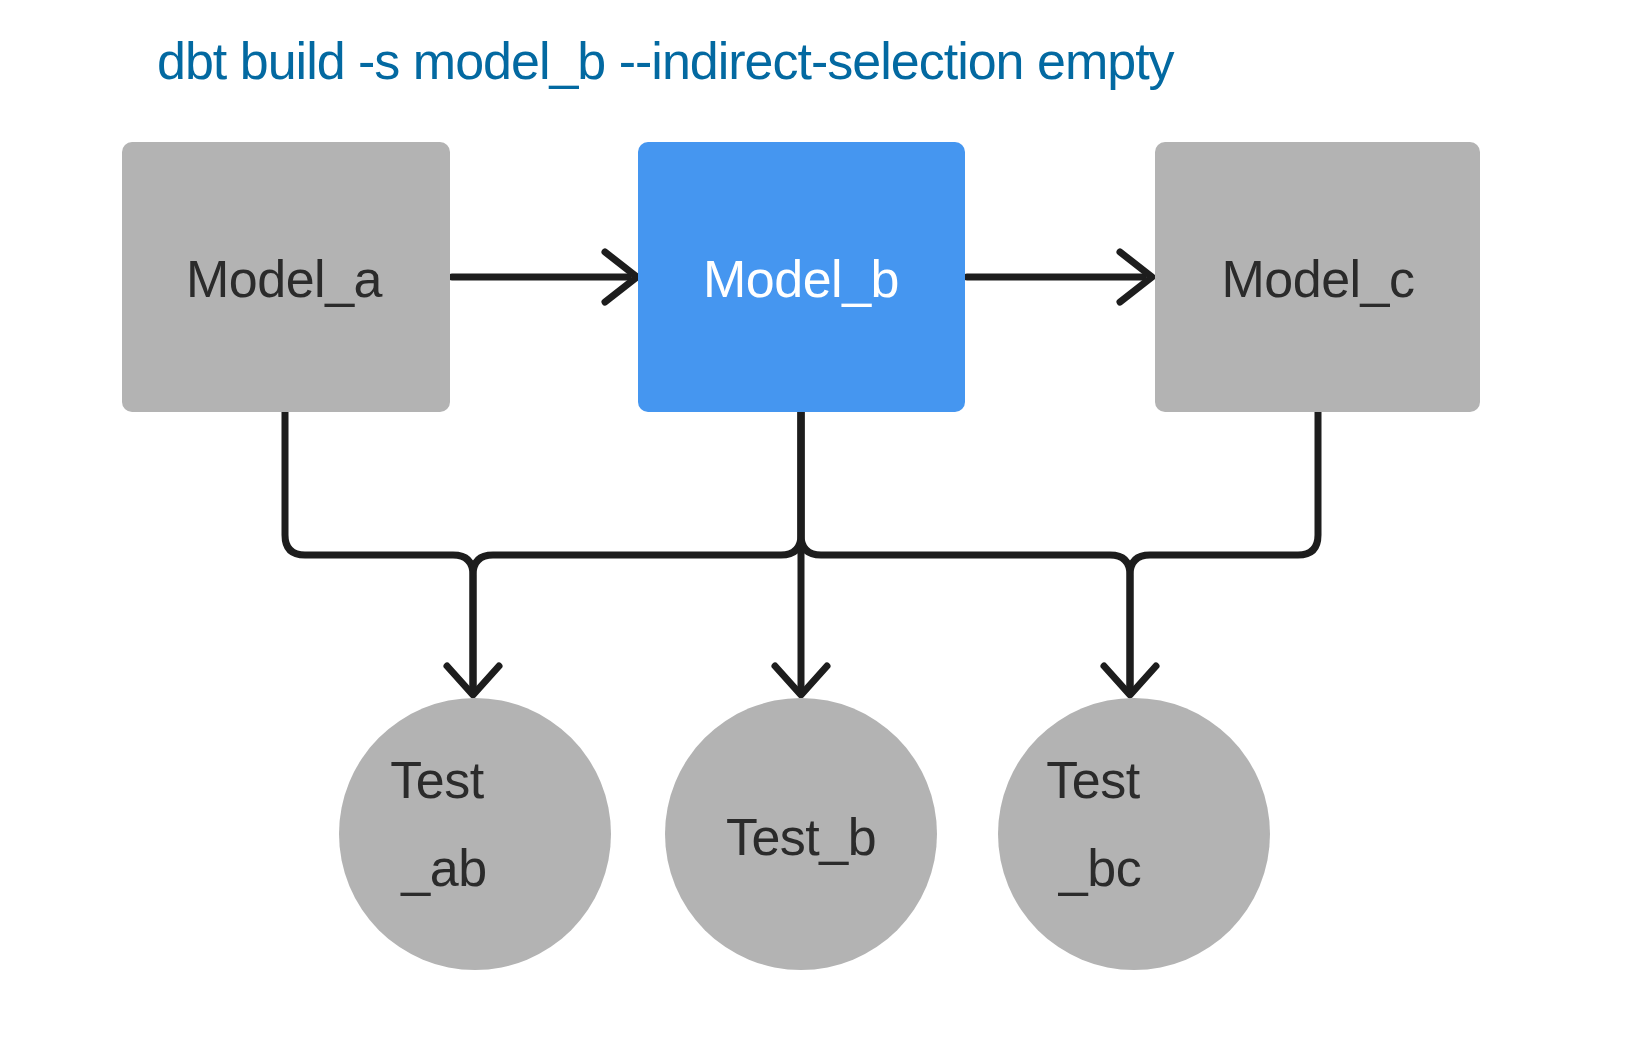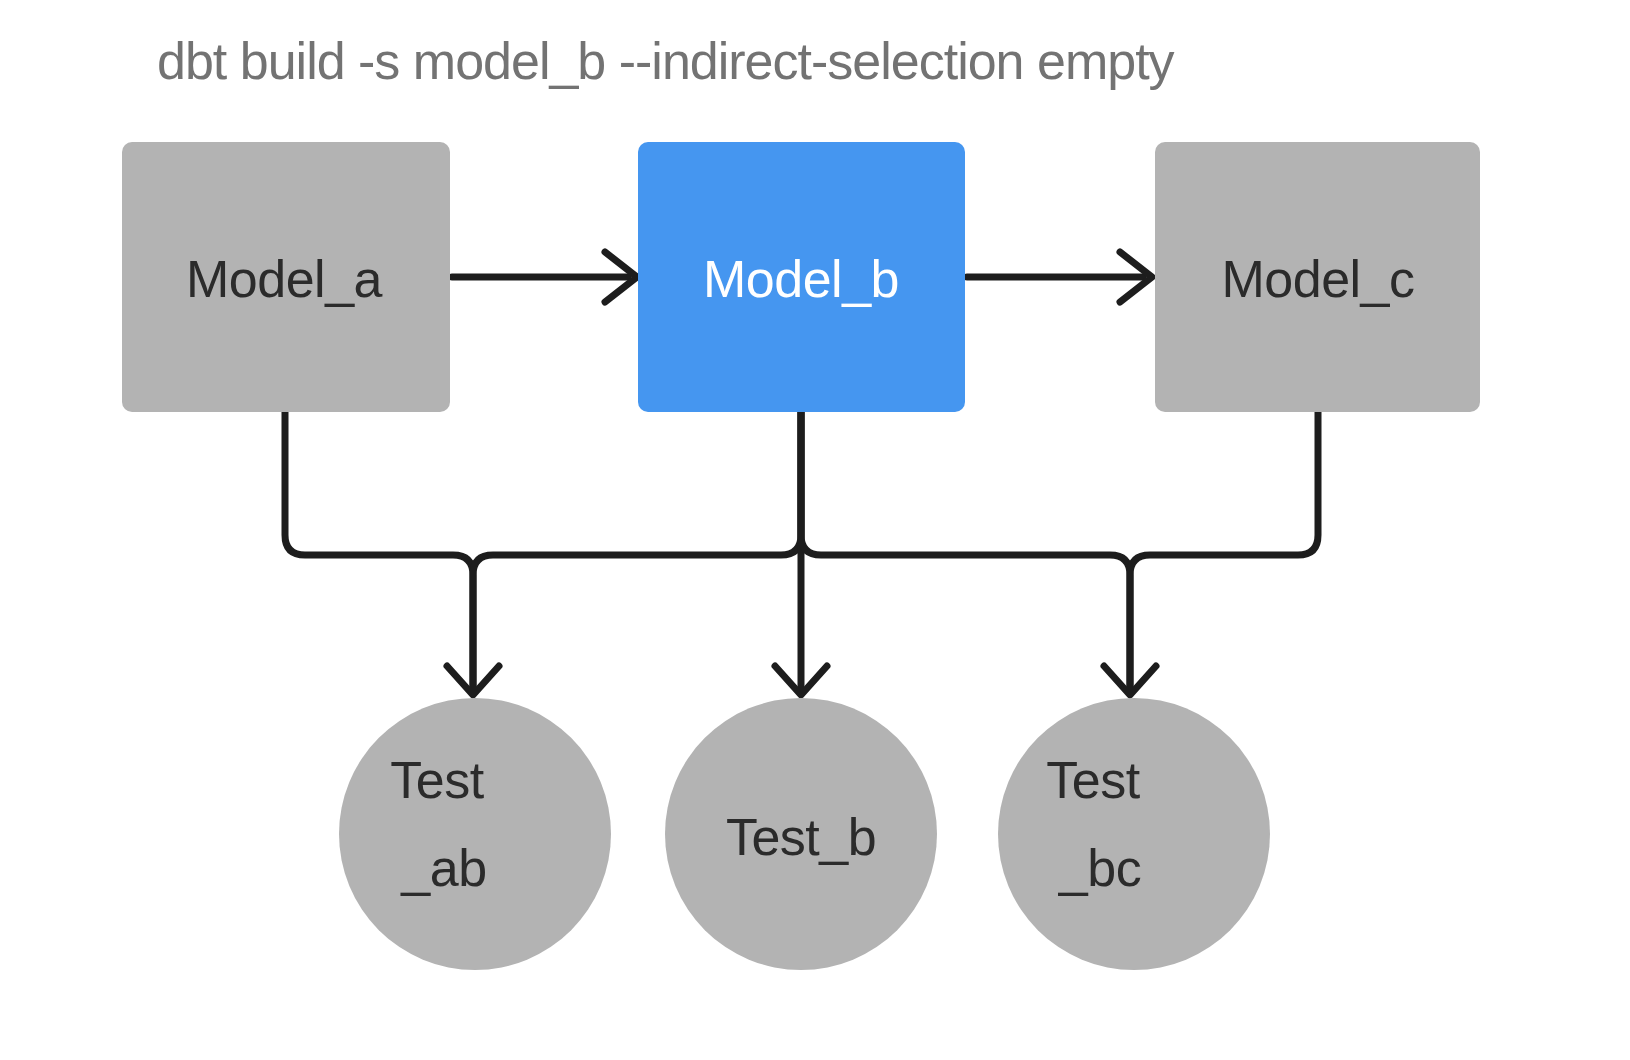--- a/index.html
+++ b/index.html
@@ -15,21 +15,21 @@
     overflow: hidden;
     font-family: "Liberation Sans", sans-serif;
   }
   .diagram-title {
     position: absolute;
     left: 157px;
     top: 31px;
     font-size: 52px;
     font-weight: 400;
     letter-spacing: -1px;
-    color: #737373;
+    color: #0369a1;
     white-space: nowrap;
   }
   svg { position: absolute; left: 0; top: 0; }
   .edge {
     fill: none;
     stroke: #1d1d1d;
     stroke-width: 7;
     stroke-linecap: round;
     stroke-linejoin: round;
   }

